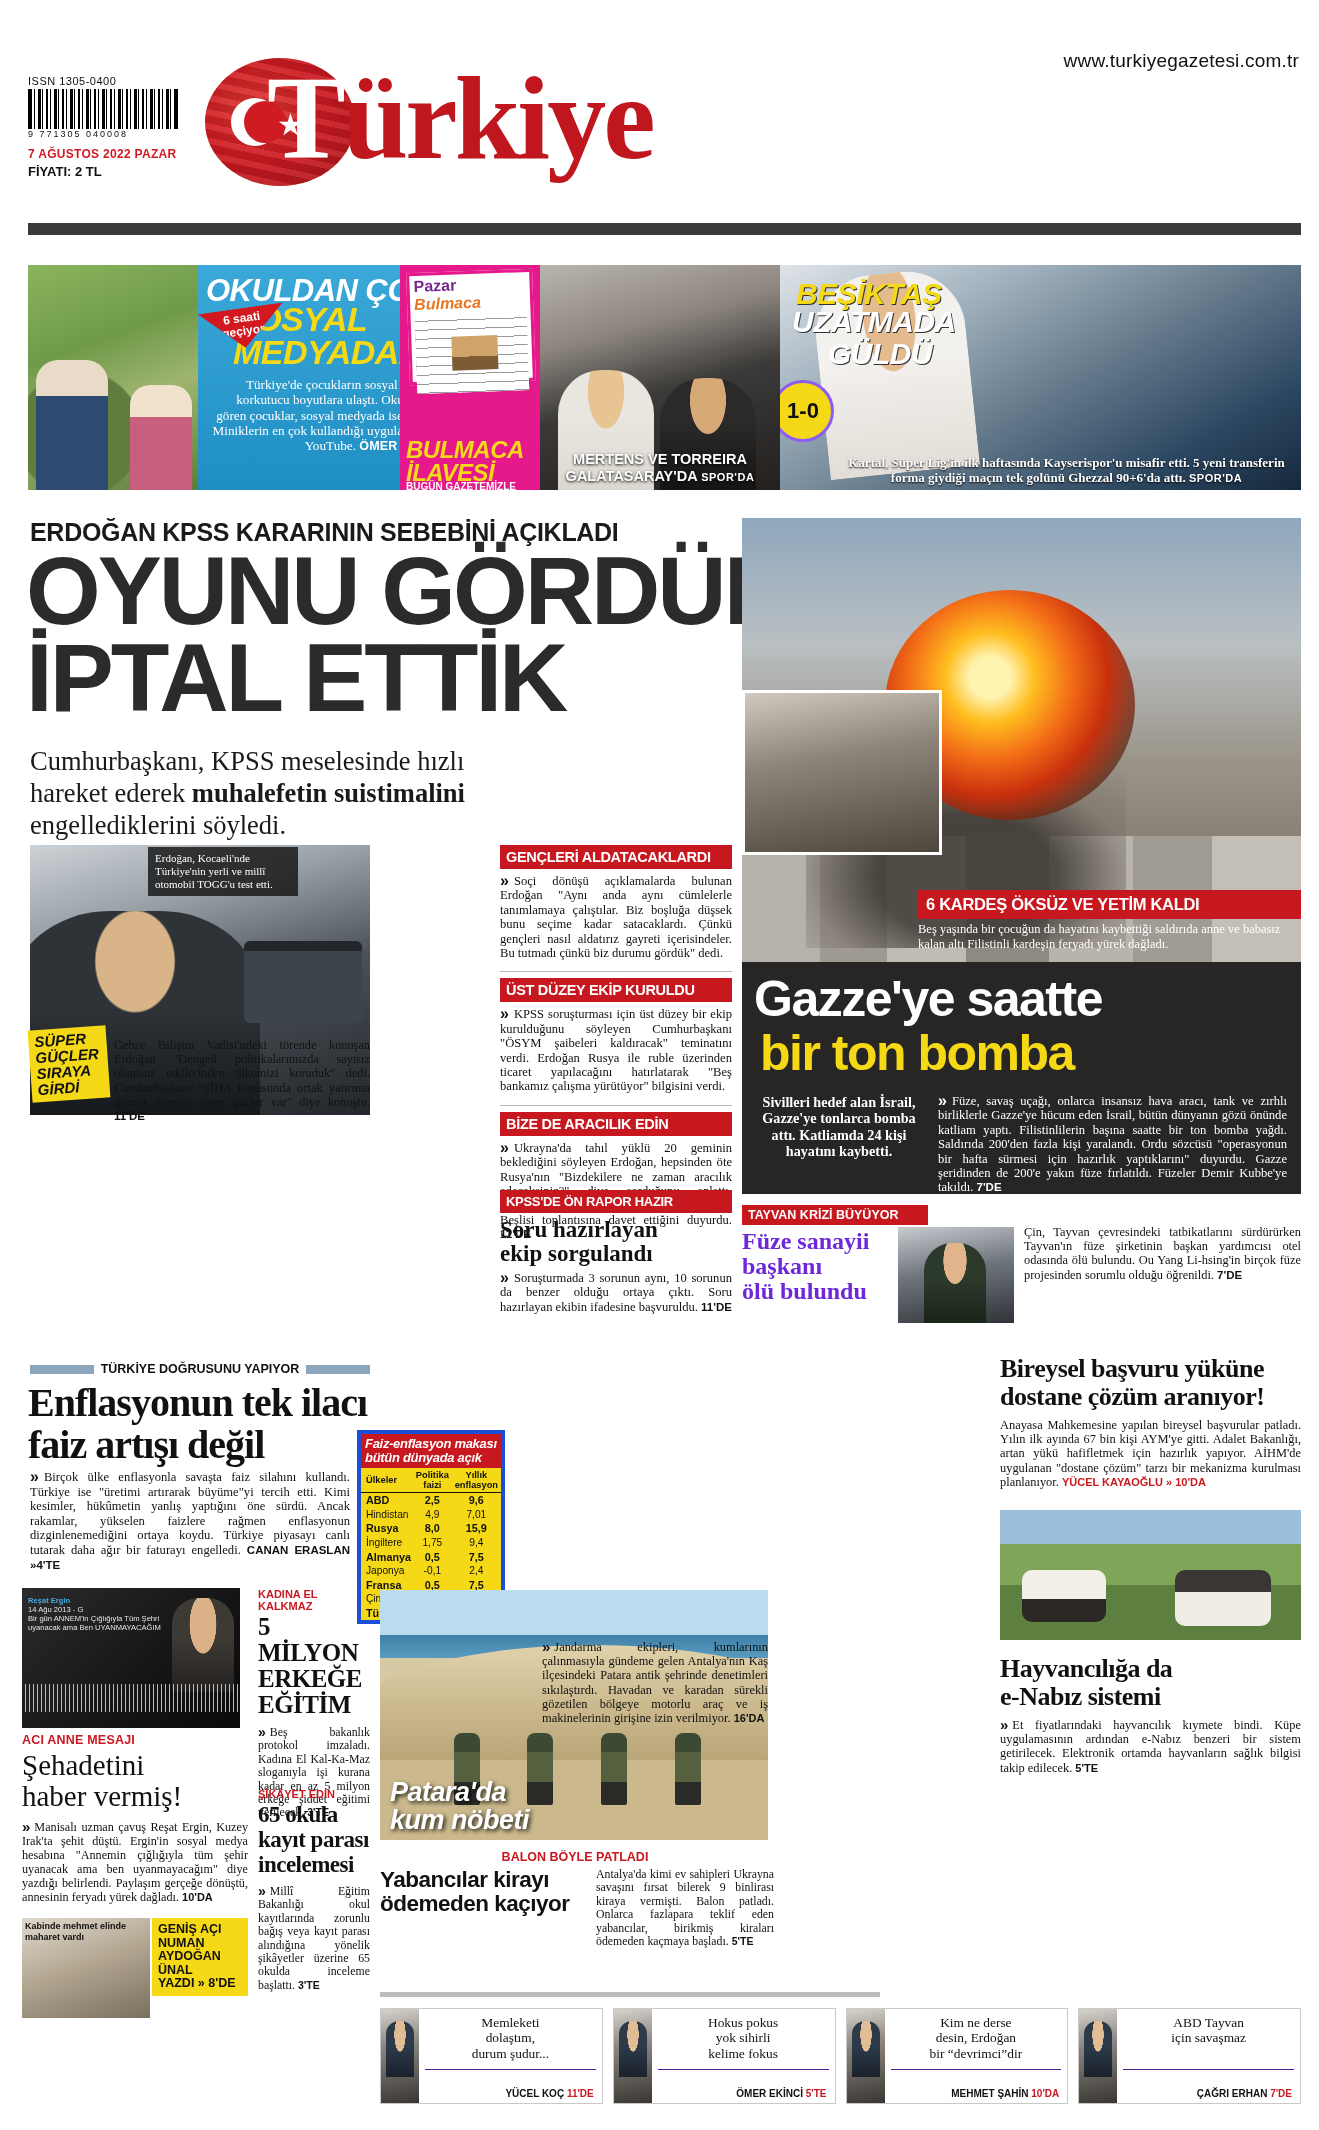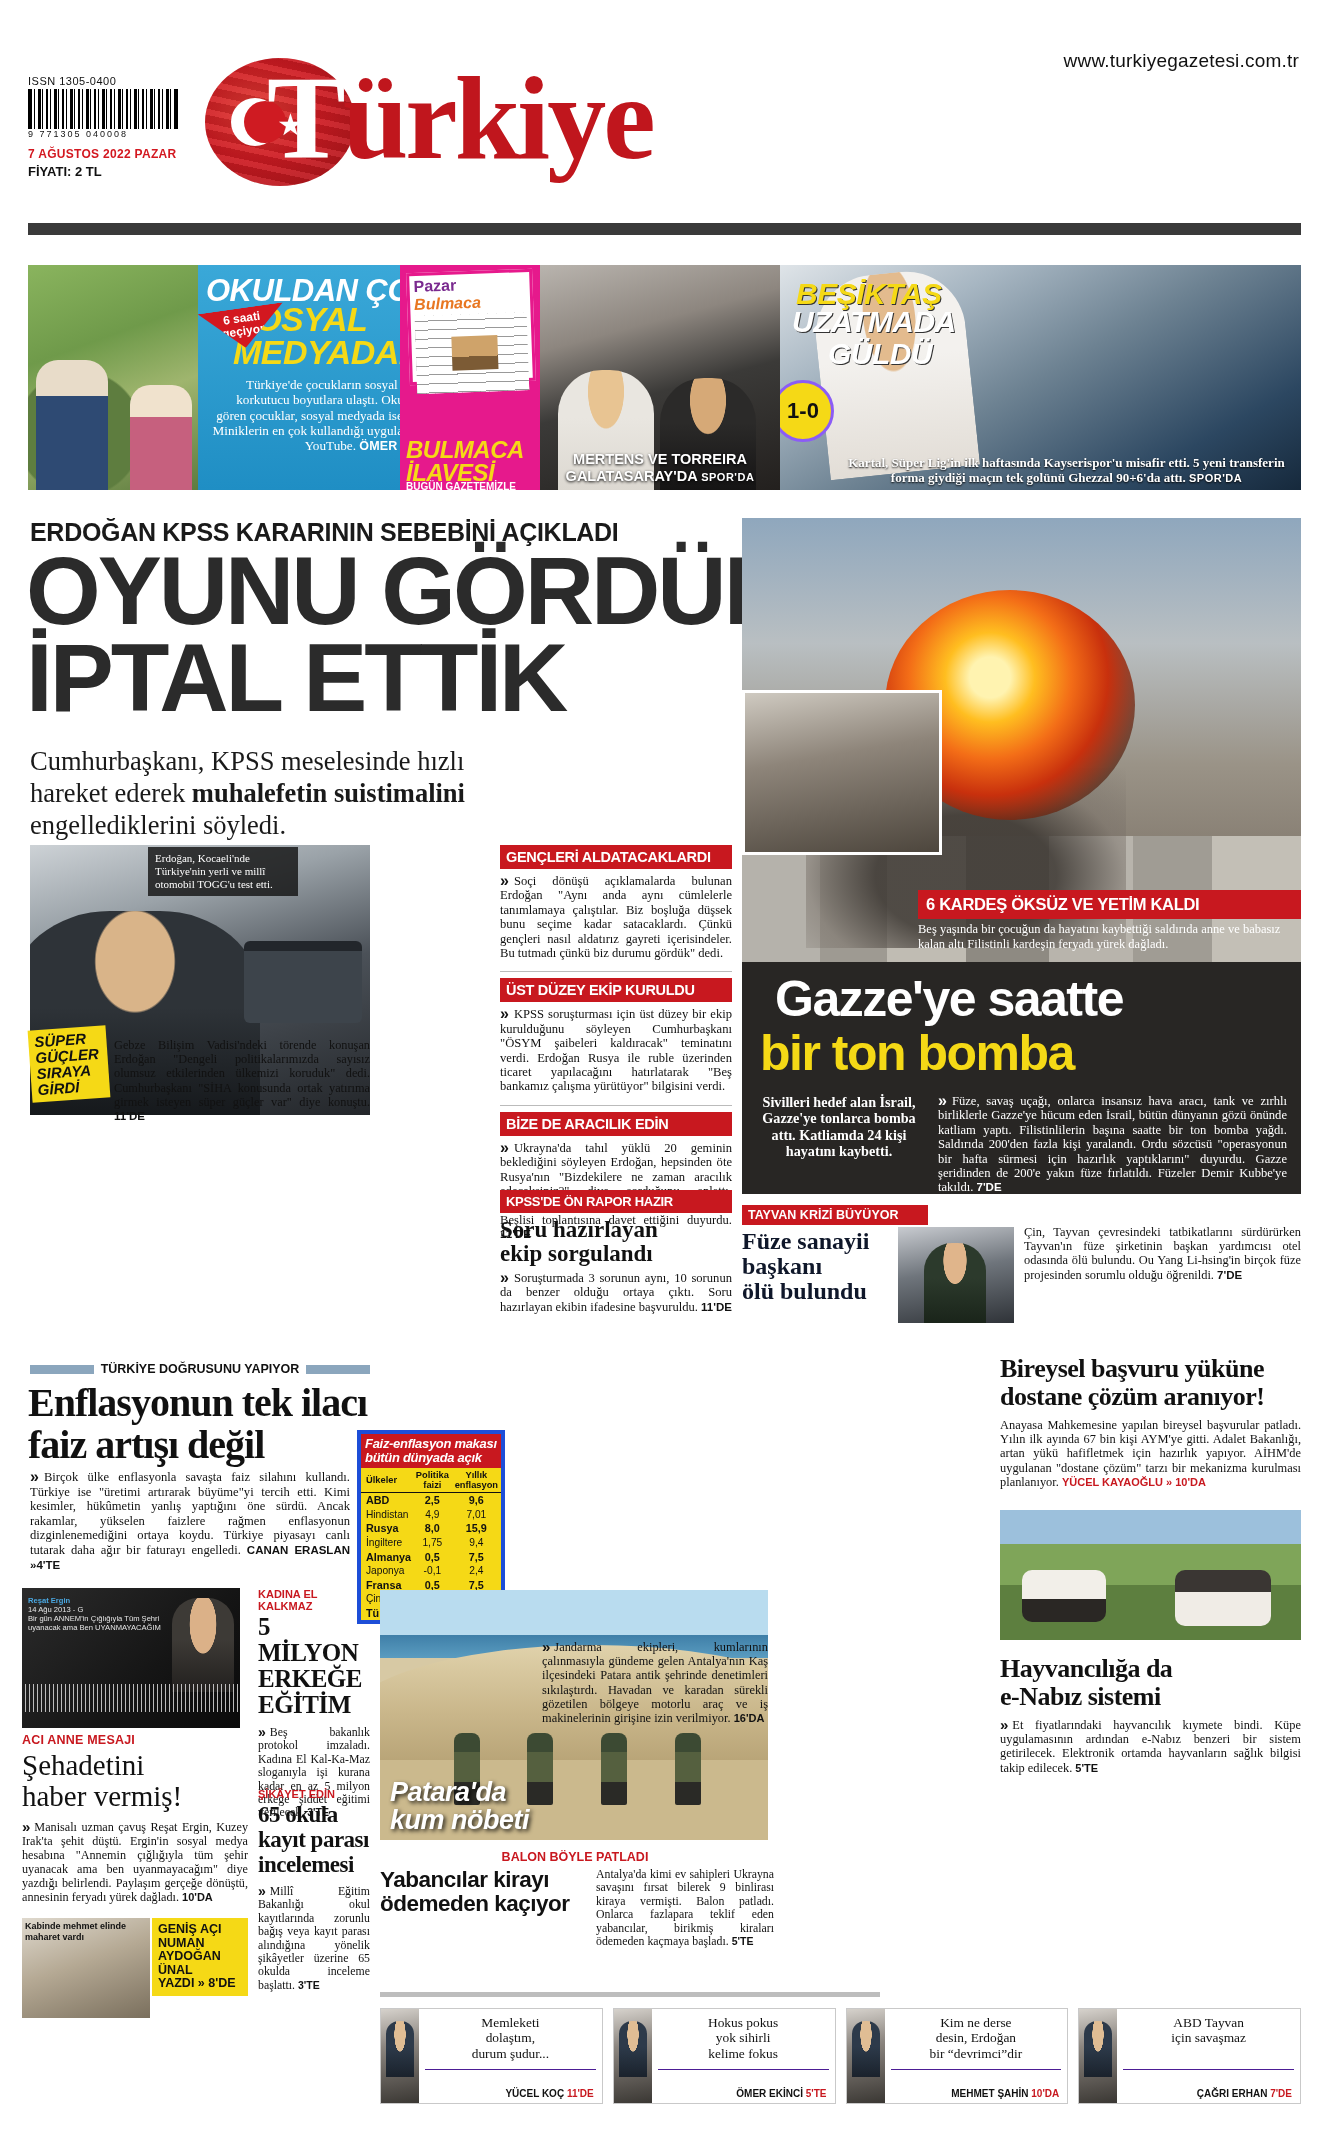--- a/index.html
+++ b/index.html
@@ -345,21 +345,21 @@
   .gaza-red-sub {
     position: absolute; left: 918px; top: 922px; right: 18px;
     font-family: "Liberation Serif", serif; font-size: 12.5px; line-height: 14.6px;
     color: #fff; z-index: 6;
   }
   .gaza-dark {
     position: absolute; left: 742px; top: 962px; right: 18px; height: 232px;
     background: #282624;
   }
   .gaza-h1 {
-    position: absolute; left: 33px; top: 8px;
+    position: absolute; left: 12px; top: 8px;
     font-family: "Liberation Sans", sans-serif; font-weight: bold;
     font-size: 50px; color: #fff; letter-spacing: -1.5px;
   }
   .gaza-h2 {
     position: absolute; left: 18px; top: 62px;
     font-family: "Liberation Sans", sans-serif; font-weight: bold;
     font-size: 50px; color: #f5d916; letter-spacing: -1.5px;
   }
   .gaza-left-txt {
     position: absolute; left: 18px; top: 132px; width: 158px;
@@ -386,21 +386,21 @@
   .taiwan-box { position: absolute; left: 742px; top: 1205px; right: 18px; height: 120px; }
   .taiwan-hd {
     position: absolute; left: 0; top: 0; width: 186px;
     background: #c8181f; color: #fff;
     font-family: "Liberation Sans", sans-serif; font-weight: bold;
     font-size: 12.5px; padding: 3px 6px;
   }
   .taiwan-title {
     position: absolute; left: 0; top: 24px; width: 150px;
     font-family: "Liberation Serif", serif; font-weight: bold;
-    font-size: 24px; line-height: 25px; color: #0f172a;
+    font-size: 24px; line-height: 25px; color: #6d28d9;
   }
   .taiwan-photo {
     position: absolute; left: 156px; top: 22px; width: 116px; height: 96px;
     background: linear-gradient(170deg,#c8cbd0 0%, #6f757c 45%, #2f3338 100%);
   }
   .taiwan-photo::after {
     content:""; position:absolute; left:26px; top:16px; width:62px; height:80px;
     background: radial-gradient(ellipse at 50% 22%, #e0b58b 0 26%, transparent 27%),
                 linear-gradient(180deg,#2c3a2c 44%, #1a241a 100%);
     border-radius: 28px 28px 0 0;

